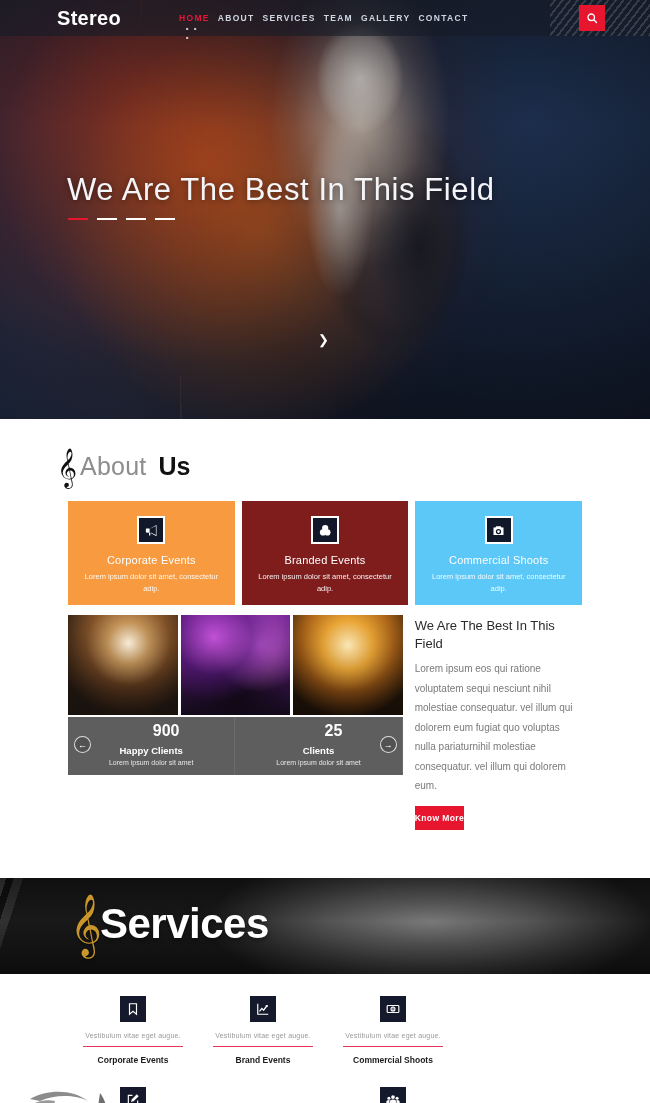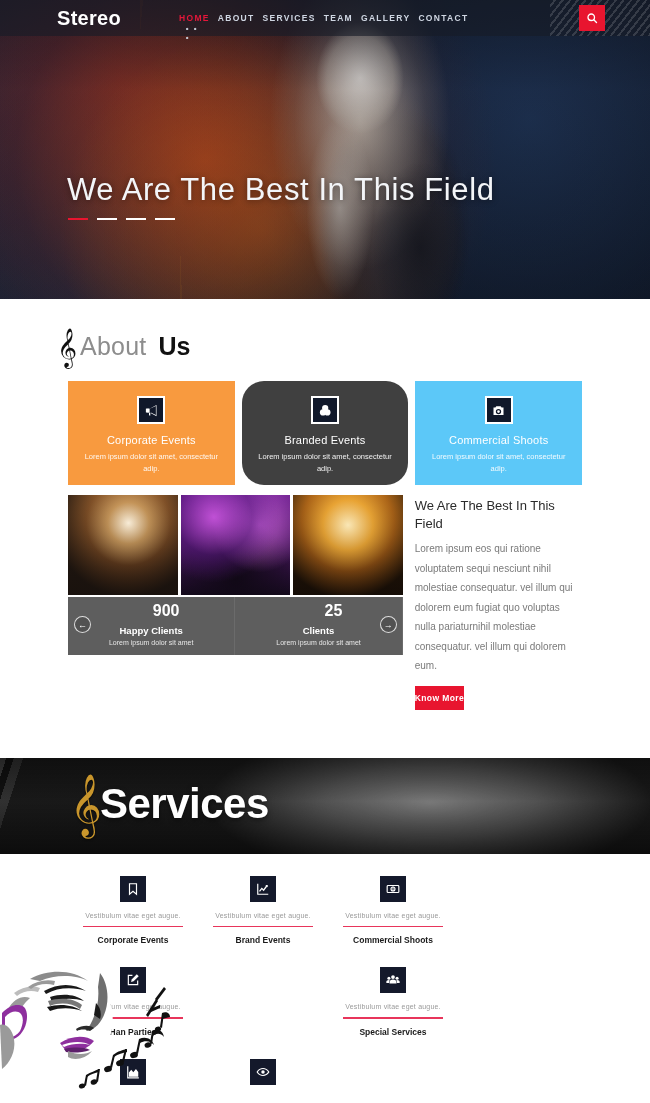--- a/index.html
+++ b/index.html
@@ -7,21 +7,21 @@
   body {
     font-family:"Liberation Sans", sans-serif;
     background:#ffffff;
     width:650px; height:1103px;
     overflow:hidden;
     position:relative;
   }
 
   
   .hero {
-    position:relative; width:650px; height:299px; overflow:hidden;
+    position:relative; width:650px; height:419px; overflow:hidden;
     background:#1d2430;
   }
   .hero-bg {
     position:absolute; inset:0;
     background:
       radial-gradient(ellipse 120px 200px at 360px 120px, rgba(226,214,200,.85) 0%, rgba(170,150,135,.25) 55%, rgba(0,0,0,0) 75%),
       radial-gradient(ellipse 90px 150px at 395px 230px, rgba(60,58,66,.9) 0%, rgba(30,30,38,.3) 70%, rgba(0,0,0,0) 85%),
       radial-gradient(circle at 205px 160px, rgba(255,92,20,.55) 0%, rgba(120,30,10,.15) 40%, rgba(0,0,0,0) 62%),
       radial-gradient(circle at 262px 230px, rgba(255,140,30,.45) 0%, rgba(0,0,0,0) 45%),
       radial-gradient(circle at 120px 80px, rgba(190,40,35,.45) 0%, rgba(0,0,0,0) 45%),
@@ -109,21 +109,21 @@
   }
   .clef { font-size:34px; line-height:28px; color:#111; }
   .head-light { font-size:25px; color:#8d8d8d; font-weight:300; letter-spacing:.2px; }
   .head-bold  { font-size:25px; color:#111; font-weight:bold; margin-left:9px; }
 
   .cards { display:flex; gap:7px; padding:0 68px; }
   .card {
     flex:1; height:104px; padding:15px 10px 0; text-align:center; cursor:pointer;
   }
   .card.orange { background:#f89a3f; }
-  .card.pink   { background:#404040;border-radius:22px; }
+  .card.pink   { background:#7f1d1d; }
   .card.blue   { background:#5cc8f8; }
   .card-icon {
     width:28px; height:28px; margin:0 auto 10px;
     background:#10182a; border:2px solid #fff;
     display:flex; align-items:center; justify-content:center;
   }
   .card-icon svg { width:15px; height:15px; fill:#fff; }
   .card-title { color:#fff; font-size:11px; font-weight:500; margin-bottom:5px; letter-spacing:.2px; }
   .card-text  { color:#fff; font-size:7.5px; line-height:1.55; opacity:.92; }
 

